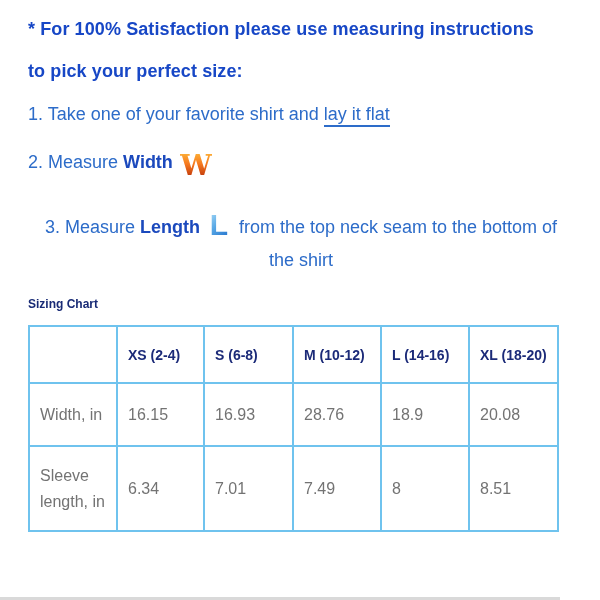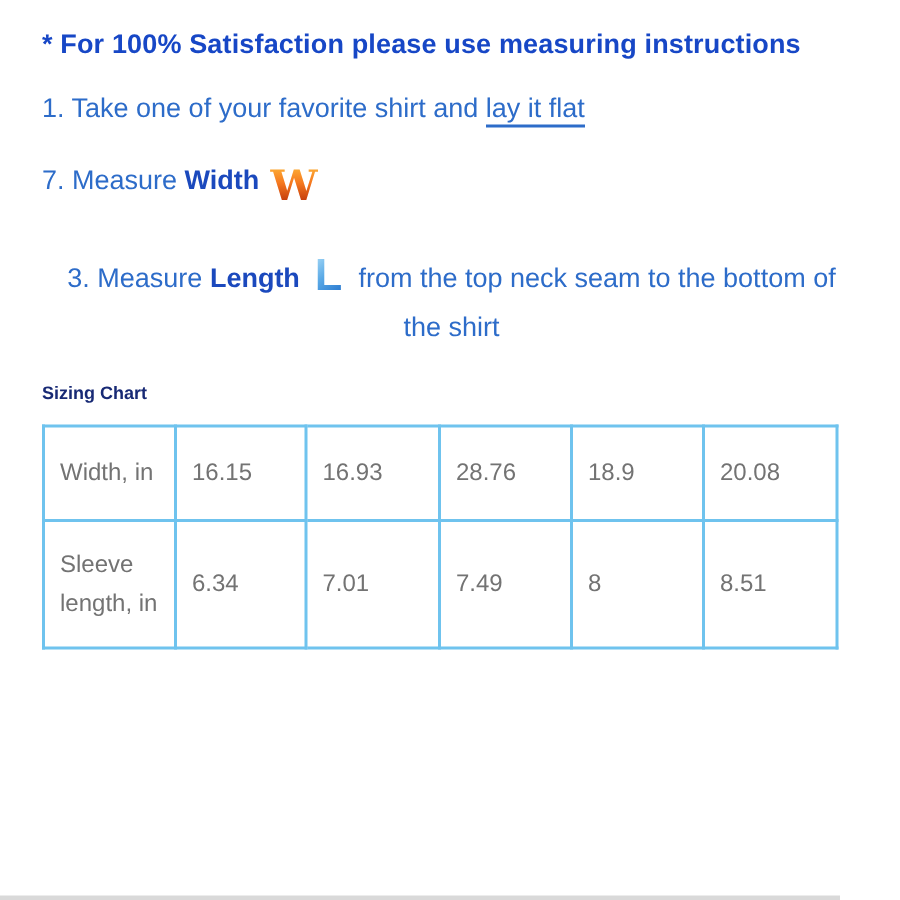--- a/index.html
+++ b/index.html
@@ -72,25 +72,26 @@
     left: 0; bottom: 0;
     width: 560px; height: 3px;
     background: #d9d9d9;
   }
 </style>
 </head>
 <body>
 
 <div class="doc-header">
   <div>* For 100% Satisfaction please use measuring instructions</div>
+  <div>to pick your perfect size:</div>
 </div>
 
 <div class="instr step1"><span>1. Take one of your favorite shirt and </span><span class="uline">lay it flat</span></div>
 
-<div class="instr step2"><span>7. Measure </span><span class="kw">Width</span>
+<div class="instr step2"><span>2. Measure </span><span class="kw">Width</span>
   <svg class="letter-icon w" width="32" height="38" viewBox="0 0 32 38">
     <defs>
       <linearGradient id="gw" x1="0" y1="0" x2="0" y2="1">
         <stop offset="0" stop-color="#ffc43f"></stop>
         <stop offset="0.45" stop-color="#f6791f"></stop>
         <stop offset="1" stop-color="#aa1e03"></stop>
       </linearGradient>
     </defs>
     <text x="16" y="31" text-anchor="middle" font-family="DejaVu Serif, serif" font-size="28" font-weight="bold" fill="url(#gw)" stroke="#ffffff" stroke-width="0.9" paint-order="stroke">W</text>
   </svg></div>
@@ -113,20 +114,28 @@
 <table class="sizing">
   <colgroup>
     <col style="width:88px">
       <col style="width:87px">
       <col style="width:89px">
     <col style="width:88px">
       <col style="width:88px">
       <col style="width:89px">
   </colgroup>
   <tbody>
+    <tr class="head">
+      <td></td>
+      <td>XS (2-4)</td>
+      <td>S (6-8)</td>
+      <td>M (10-12)</td>
+      <td>L (14-16)</td>
+      <td>XL (18-20)</td>
+    </tr>
     <tr class="body r-width">
       <td>Width, in</td>
       <td>16.15</td>
       <td>16.93</td>
       <td>28.76</td>
       <td>18.9</td>
       <td>20.08</td>
     </tr>
     <tr class="body r-sleeve">
       <td>Sleeve length, in</td>

